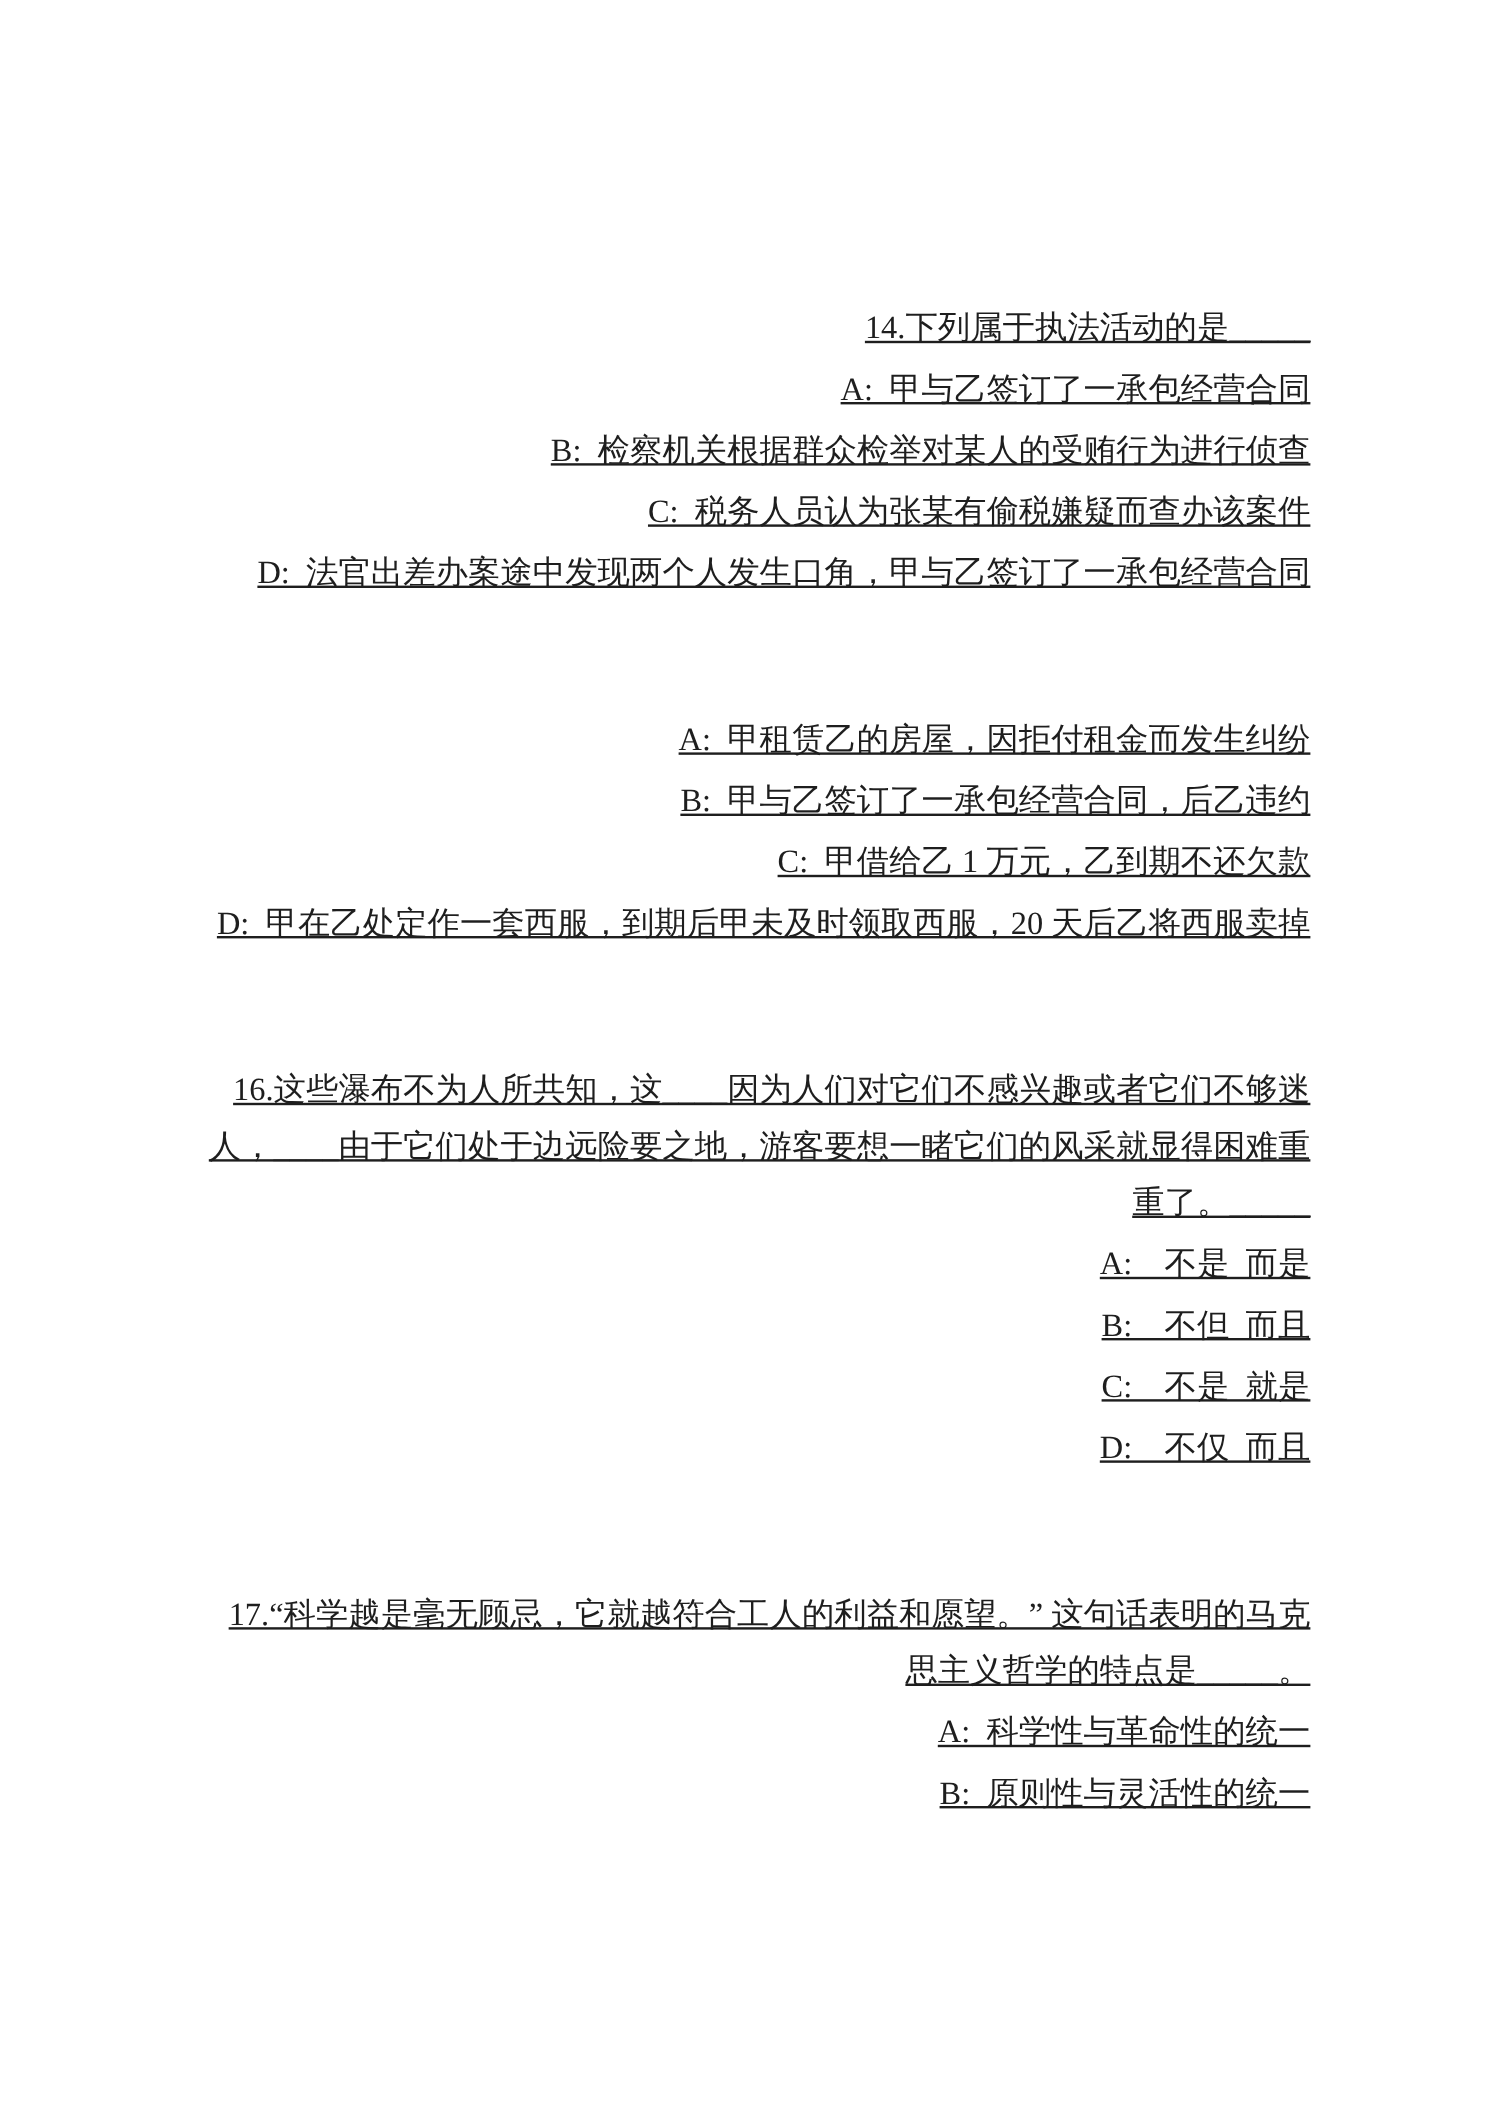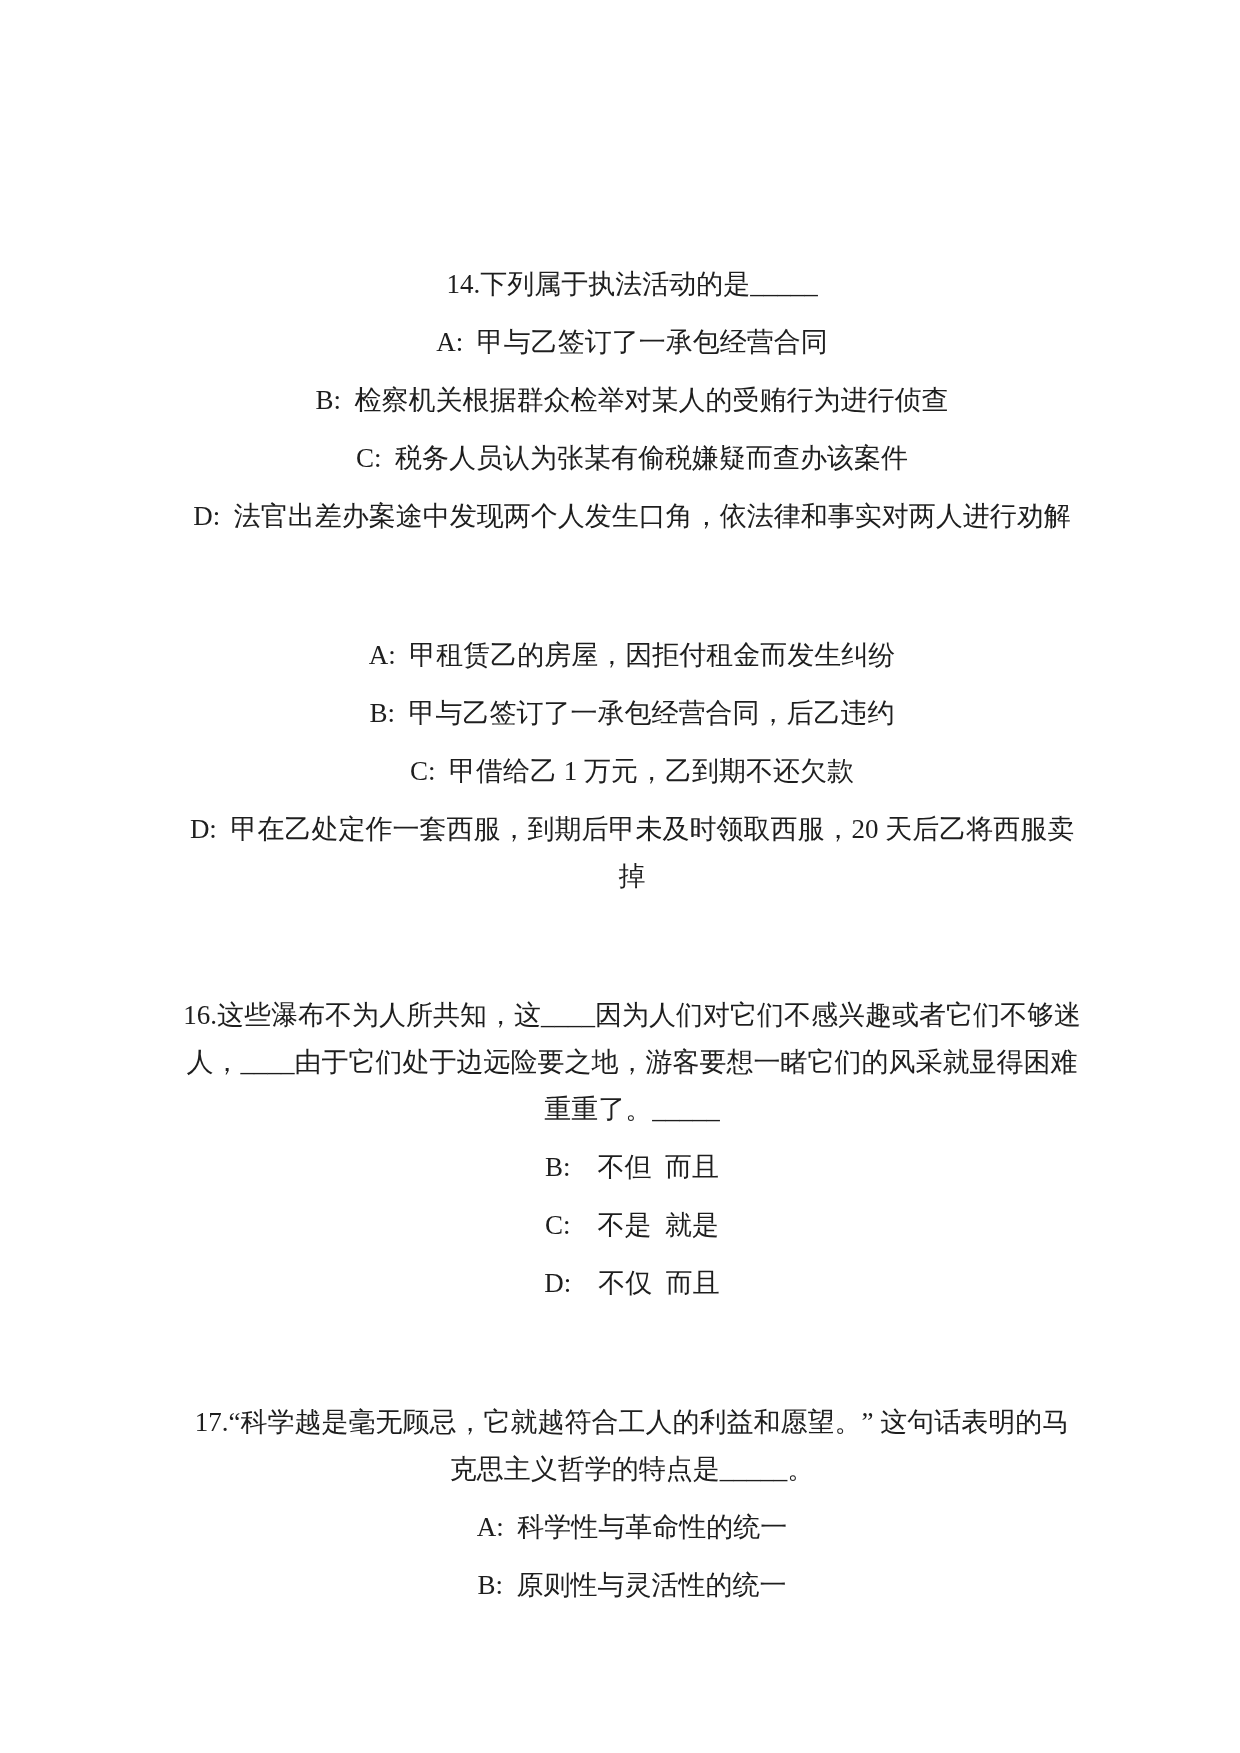--- a/index.html
+++ b/index.html
@@ -20,51 +20,53 @@
     position: absolute;
     left: 172px;
     top: 250px;
     width: 920px;
     font-size: 27px;
     line-height: 47px;
   }
   .question { margin: 0; }
   .question + .question { margin-top: 92px; }
   .q-line {
-    margin: 11px;
+    margin: 0;
     white-space: pre-wrap;
     word-break: break-all;
     overflow-wrap: anywhere;
-    text-align: center;
+    text-align: right;
+    text-decoration: underline;
   }
   .q-option { margin-top: 4px; }
 </style>
 </head>
 <body>
 
 <div class="page">
   <div class="content">
 
     <div class="question">
       <p class="q-line q-title">14.下列属于执法活动的是_____</p>
       <p class="q-line q-option">A:  甲与乙签订了一承包经营合同</p>
       <p class="q-line q-option">B:  检察机关根据群众检举对某人的受贿行为进行侦查</p>
       <p class="q-line q-option">C:  税务人员认为张某有偷税嫌疑而查办该案件</p>
-      <p class="q-line q-option">D:  法官出差办案途中发现两个人发生口角，依法律和事实对两人进行劝解</p>
+      <p class="q-line q-option">D:  法官出差办案途中发现两个人发生口角，甲与乙签订了一承包经营合同</p>
     </div>
 
     <div class="question">
       <p class="q-line q-option">A:  甲租赁乙的房屋，因拒付租金而发生纠纷</p>
       <p class="q-line q-option">B:  甲与乙签订了一承包经营合同，后乙违约</p>
       <p class="q-line q-option">C:  甲借给乙 1 万元，乙到期不还欠款</p>
       <p class="q-line q-option">D:  甲在乙处定作一套西服，到期后甲未及时领取西服，20 天后乙将西服卖掉</p>
     </div>
 
     <div class="question">
       <p class="q-line q-title">16.这些瀑布不为人所共知，这____因为人们对它们不感兴趣或者它们不够迷人，____由于它们处于边远险要之地，游客要想一睹它们的风采就显得困难重重了。_____</p>
+      <p class="q-line q-option">A:    不是  而是</p>
       <p class="q-line q-option">B:    不但  而且</p>
       <p class="q-line q-option">C:    不是  就是</p>
       <p class="q-line q-option">D:    不仅  而且</p>
     </div>
 
     <div class="question">
       <p class="q-line q-title">17.“科学越是毫无顾忌，它就越符合工人的利益和愿望。” 这句话表明的马克思主义哲学的特点是_____。</p>
       <p class="q-line q-option">A:  科学性与革命性的统一</p>
       <p class="q-line q-option">B:  原则性与灵活性的统一</p>
     </div>

